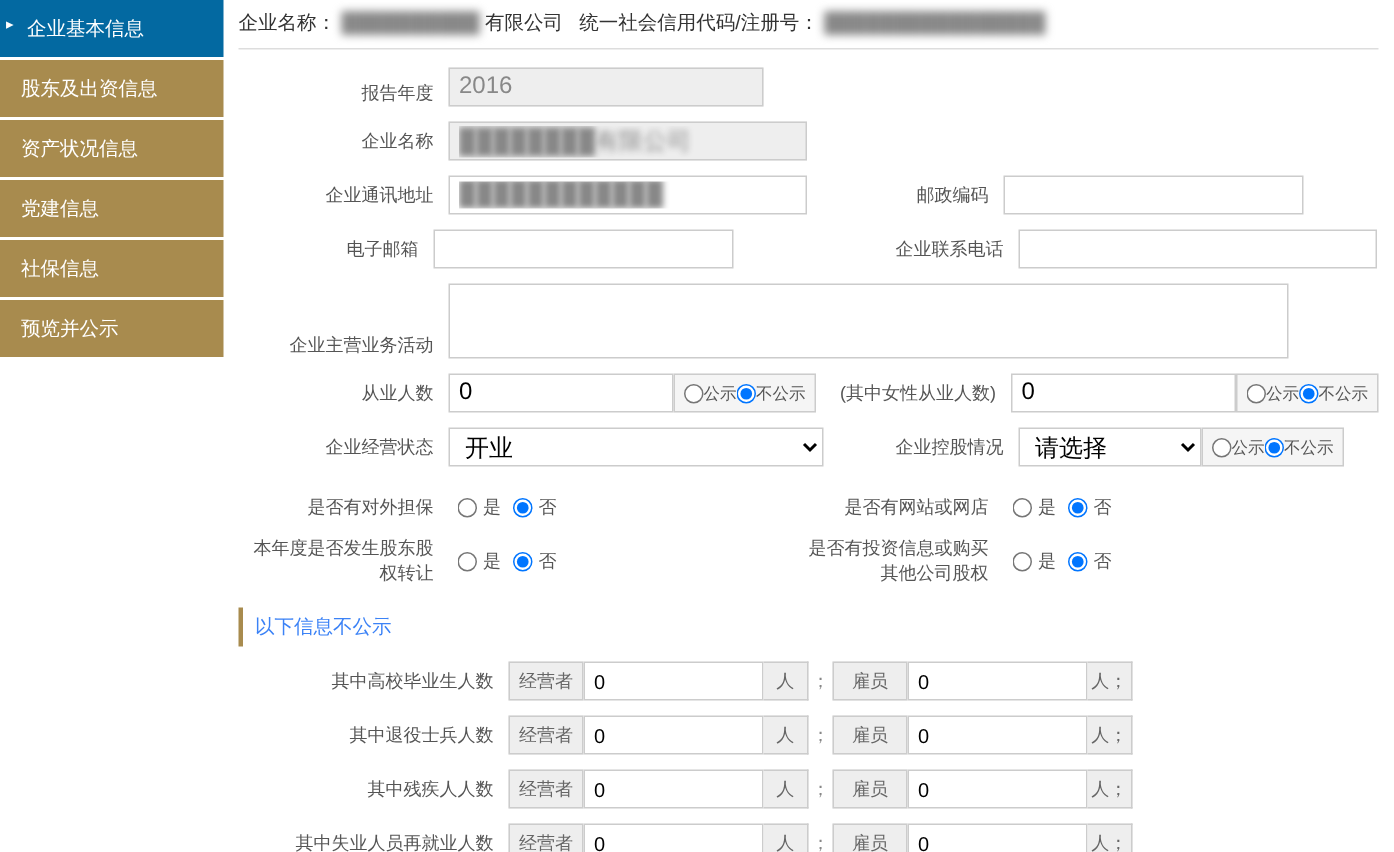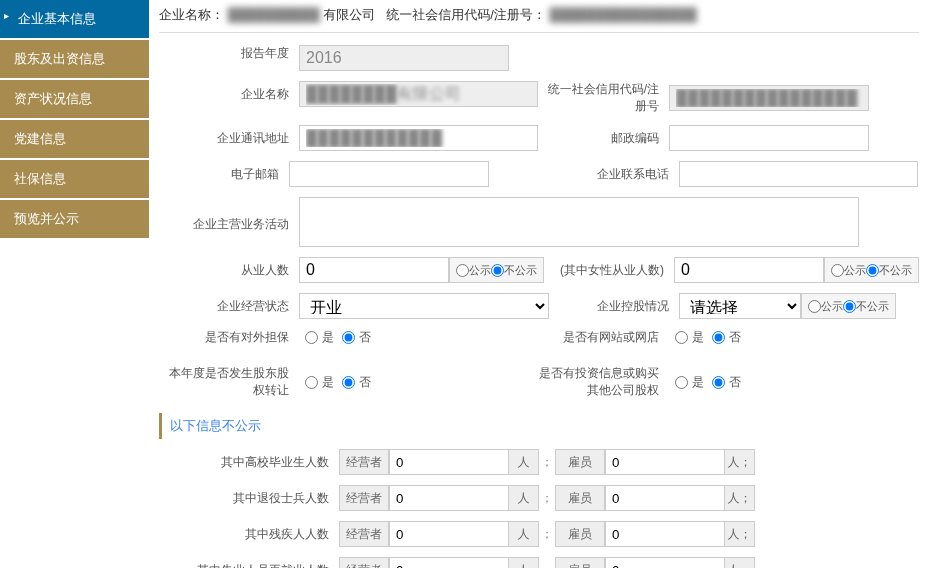--- a/index.html
+++ b/index.html
@@ -6,21 +6,21 @@
   body { font-family: "Microsoft YaHei", Arial, sans-serif; font-size: 12px; color: #333; background: #fff; width: 929px; }
   .container { display: flex; }
   .sidebar { width: 180px; padding: 0; }
   .nav-item { background: #a88b4e; color: #fff; padding: 10px 14px; margin-bottom: 2px; cursor: pointer; font-size: 13px; }
   .nav-item.active { background: #0369a1; position: relative; }
   .nav-item.active::before { content: "▸"; position: absolute; left: 4px; font-size: 10px; }
   .nav-item.active { padding-left: 18px; }
   .main { flex: 1; padding: 0 10px 20px 10px; }
   .header-line { font-size: 13px; padding: 6px 0 8px 0; border-bottom: 1px solid #ddd; margin-bottom: 12px; }
   .blur { filter: blur(3px); display: inline-block; color: #888; }
-  .form-row { display: flex; align-items: flex-start; margin-bottom: 10px; min-height: 26px; }
+  .form-row { display: flex; align-items: flex-end; margin-bottom: 10px; min-height: 26px; }
   .label { width: 140px; text-align: right; padding-right: 10px; color: #555; font-size: 12px; }
   .label-r { width: 130px; text-align: right; padding-right: 10px; color: #555; font-size: 12px; }
   input[type="text"], select, textarea { border: 1px solid #ccc; padding: 4px 6px; font-size: 16px; height: 26px; background: #fff; }
   input[disabled] { background: #eee; color: #888; }
   .w-year { width: 210px; }
   .w-mid { width: 239px; }
   .w-mid-r { width: 200px; }
   .two-col { display: flex; }
   .col { flex: 1; display: flex; align-items: center; }
   textarea { width: 560px; height: 50px; resize: none; }
@@ -63,24 +63,20 @@
     <div class="form-row">
       <div class="label">报告年度</div>
       <input type="text" class="w-year" disabled="" value="2016" style="">
     </div>
 
     <div class="form-row two-col">
       <div class="col">
         <div class="label">企业名称</div>
         <input type="text" class="w-mid" disabled="" style="color: transparent; text-shadow: rgb(136, 136, 136) 0px 0px 4px;" value="████████有限公司">
       </div>
-      <div class="col">
-        <div class="label-r">统一社会信用代码/注册号</div>
-        <input type="text" class="w-mid-r" disabled="" style="color: transparent; text-shadow: rgb(136, 136, 136) 0px 0px 4px;" value="████████████████">
-      </div>
     </div>
 
     <div class="form-row two-col">
       <div class="col">
         <div class="label">企业通讯地址</div>
         <input type="text" class="w-mid" style="color: transparent; text-shadow: rgb(136, 136, 136) 0px 0px 4px;" value="████████████">
       </div>
       <div class="col">
         <div class="label-r">邮政编码</div>
         <input type="text" class="w-mid-r" style="">
@@ -91,21 +87,21 @@
       <div class="col">
         <div class="label-r">电子邮箱</div>
         <input type="text" class="w-mid-r" style="">
       </div>
       <div class="col">
         <div class="label">企业联系电话</div>
         <input type="text" class="w-mid" style="">
       </div>
     </div>
 
-    <div class="form-row" style="align-items:center">
+    <div class="form-row" style="align-items:flex-end">
       <div class="label" style="padding-top:4px">企业主营业务活动</div>
       <textarea style=""></textarea>
     </div>
 
     <div class="form-row two-col">
       <div class="col">
         <div class="label">从业人数</div>
         <div class="num-input-wrap">
           <input type="text" class="num-input" value="0" style="">
           <div class="pub-box">

